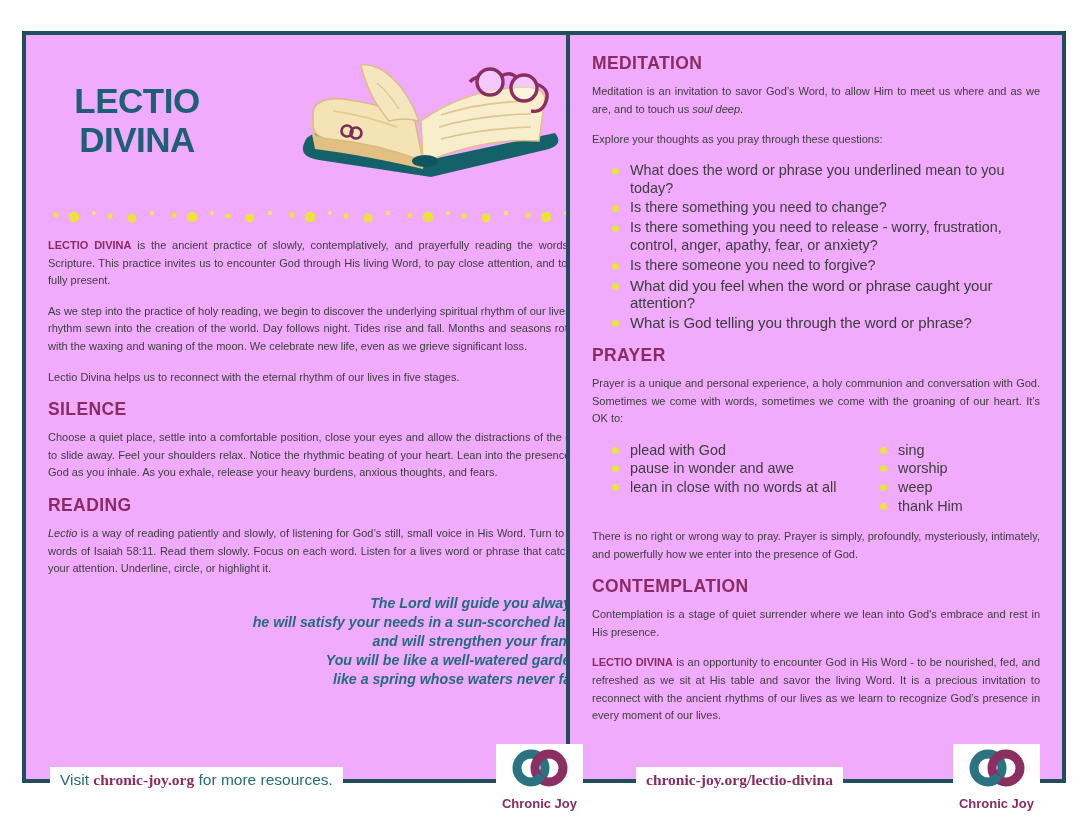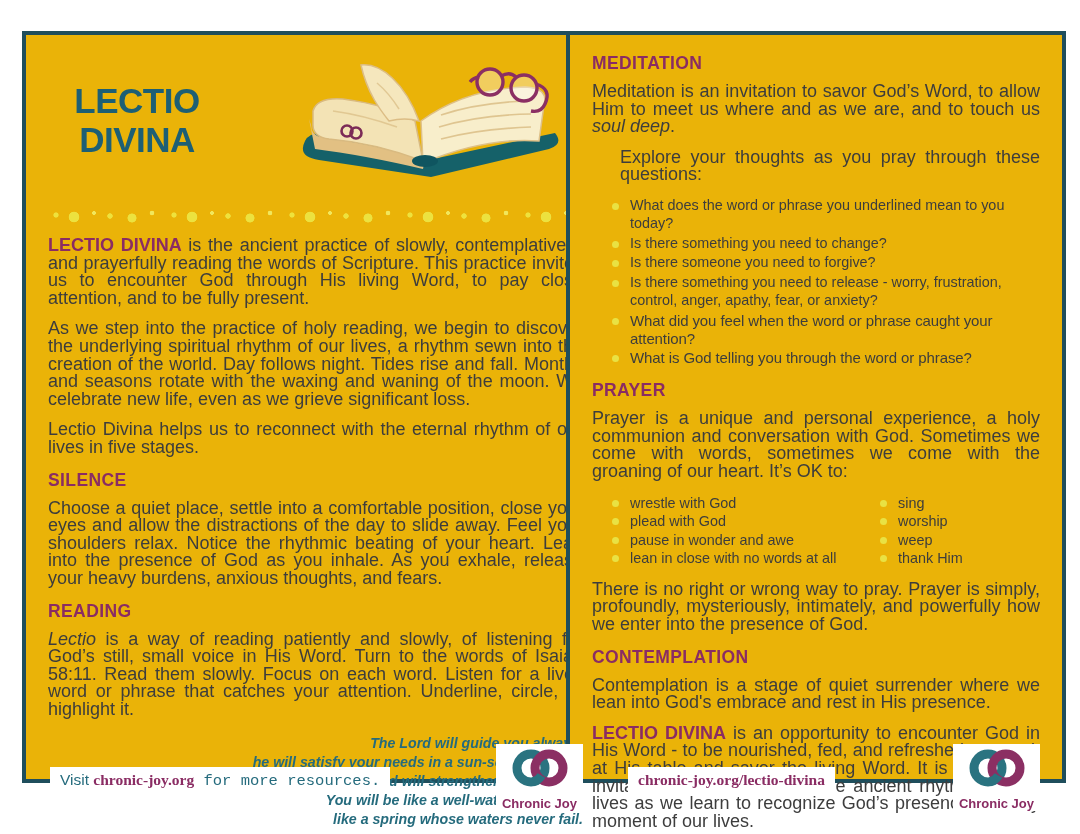--- a/index.html
+++ b/index.html
@@ -1,20 +1,20 @@
 <!DOCTYPE html>
 <html><head>
 <meta charset="utf-8">
 <style>
   * { margin:0; padding:0; box-sizing:border-box; }
   html,body { width:1080px; height:834px; background:#ffffff;
     font-family:"Liberation Sans","DejaVu Sans",sans-serif; }
   body { position:relative; overflow:hidden; }
 
-  .page { position:absolute; top:31px; height:752px; background:#eab308;
+  .page { position:absolute; top:31px; height:752px; background:#f0abfc;
     border:4px solid #1f4e5c; }
   .page-left  { left:22px;  width:587px; }
   .page-right { left:566px; width:500px; }
 
   .content { padding:16px 22px 0 22px; color:#3d3d3d; }
 
   
   .header-row { display:flex; align-items:flex-start; height:150px; }
   .title-block { width:178px; text-align:center; padding-top:30px; }
   .page-title { color:#1d5f74; font-size:35px; font-weight:bold;
@@ -24,37 +24,37 @@
   .dots-divider { height:16px; margin:6px 0 14px 0;
     background-image:
       radial-gradient(circle at 8px 8px,  #eee23c 2.2px, rgba(0,0,0,0) 3px),
       radial-gradient(circle at 26px 10px,#ece23f 5px,   rgba(0,0,0,0) 5.6px),
       radial-gradient(circle at 46px 6px, #f1e75c 1.6px, rgba(0,0,0,0) 2.2px),
       radial-gradient(circle at 62px 9px, #eee23c 2.4px, rgba(0,0,0,0) 3px),
       radial-gradient(circle at 84px 11px,#ece23f 4.2px, rgba(0,0,0,0) 4.8px),
       radial-gradient(circle at 104px 6px,#f1e75c 2px,   rgba(0,0,0,0) 2.6px);
     background-size:118px 16px; background-repeat:repeat-x; }
 
-  p.body { font-size:18px; line-height:17.6px; text-align:justify;
+  p.body { font-size:11px; line-height:17.6px; text-align:justify;
     margin-bottom:13px; }
   .lead-purple { color:#8a2c63; font-weight:bold; }
   .italic { font-style:italic; }
 
   h2.section { color:#8a2c63; font-size:17.5px; font-weight:bold;
     letter-spacing:0.4px; margin:2px 0 9px 0; }
 
   .quote { color:#256b7d; font-style:italic; font-weight:bold;
     text-align:right; font-size:14.2px; line-height:19px; margin-top:16px; }
 
   
   .footer-label { position:absolute; bottom:-14px; height:26px;
     line-height:26px; background:#fff; padding:0 10px; white-space:nowrap;
     font-size:15.5px; color:#256b7d; font-weight:bold; z-index:3; }
   .footer-left  { left:24px; }
-  .footer-right { left:58px; color:#8a2c63; }
+  .footer-right { left:66px; color:#8a2c63; }
   .footer-link { color:#8a2c63; font-weight:bold; text-decoration:none;font-family:Liberation Serif, serif; }
 
   .logo { position:absolute; right:22px; bottom:-32px; z-index:4;
     background:#fff; padding:2px 6px 0 6px; text-align:center; }
   .logo-name { color:#8a2c63; font-weight:bold; font-size:13px;
     margin-top:-2px; }
 
   
   ul.bullets { list-style:none; margin:2px 0 13px 18px; }
   ul.bullets li { position:relative; padding-left:20px; font-size:14.4px;
@@ -65,21 +65,21 @@
 
   .two-col { display:flex; margin:2px 0 13px 18px; }
   .two-col ul { list-style:none; margin:0; }
   .two-col ul.col-a { width:268px; }
   .two-col ul.col-b { flex:1; }
   .two-col li { position:relative; padding-left:20px; font-size:14.4px;
     line-height:18.6px; }
   .two-col li::before { content:""; position:absolute; left:2px; top:6px;
     width:7px; height:7px; border-radius:50%; background:#e9e243; }
 
-  .mb6 { margin-bottom:6px;margin-left:28px; }
+  .mb6 { margin-bottom:6px; }
   .mt4 { margin-top:4px; }
 </style>
 </head>
 <body>
 
 <div class="page page-left">
   <div class="content">
 
     <div class="header-row">
       <div class="title-block">
@@ -139,21 +139,21 @@
 
     <div class="quote">
       <div>The Lord will guide you always,</div>
       <div>he will satisfy your needs in a sun-scorched land</div>
       <div>and will strengthen your frame.</div>
       <div>You will be like a well-watered garden,</div>
       <div>like a spring whose waters never fail.</div>
     </div>
   </div>
 
-  <div class="footer-label footer-left"><span style="font-weight:normal;">Visit </span><a class="footer-link" href="#">chronic-joy.org</a><span style="font-weight:normal;font-family:Liberation Mono, monospace;"> for more resources.</span></div>
+  <div class="footer-label footer-left"><span style="font-weight:normal;">Visit </span><a class="footer-link" href="#">chronic-joy.org</a><span style="font-weight:normal;"> for more resources.</span></div>
 
   <div class="logo">
     <svg width="62" height="48" viewBox="0 0 62 48">
       <circle cx="23" cy="22" r="14" fill="none" stroke="#2a7380" stroke-width="9"></circle>
       <circle cx="41" cy="22" r="14" fill="none" stroke="#8b2f63" stroke-width="9"></circle>
       <path d="M33.5,29.5 A14,14 0 0 1 25,35.8" fill="none" stroke="#2a7380" stroke-width="9"></path>
     </svg>
     <div class="logo-name">Chronic Joy</div>
   </div>
 </div>
@@ -162,32 +162,31 @@
   <div class="content">
 
     <h2 class="section mt4">MEDITATION</h2>
     <p class="body"><span>Meditation is an invitation to savor God’s Word, to allow Him to meet us where and as we are, and to touch us </span><span class="italic">soul deep</span><span>.</span></p>
 
     <p class="body mb6">Explore your thoughts as you pray through these questions:</p>
 
     <ul class="bullets">
       <li>What does the word or phrase you underlined mean to you today?</li>
       <li>Is there something you need to change?</li>
+      <li>Is there something you need to release - worry, frustration, control, anger, apathy, fear, or anxiety?</li>
       <li>Is there someone you need to forgive?</li>
-      <li>Is there something you need to release - worry, frustration, control, anger, apathy, fear, or anxiety?</li>
       <li class="tight">What did you feel when the word or phrase caught your attention?</li>
       <li class="tight">What is God telling you through the word or phrase?</li>
     </ul>
 
     <h2 class="section">PRAYER</h2>
     <p class="body">Prayer is a unique and personal experience, a holy communion and conversation with God. Sometimes we come with words, sometimes we come with the groaning of our heart. It’s OK to:</p>
 
     <div class="two-col">
       <ul class="col-a">
-        <li>wrestle with God</li>
         <li>plead with God</li>
         <li>pause in wonder and awe</li>
         <li>lean in close with no words at all</li>
       </ul>
       <ul class="col-b">
         <li>sing</li>
         <li>worship</li>
         <li>weep</li>
         <li>thank Him</li>
       </ul>

